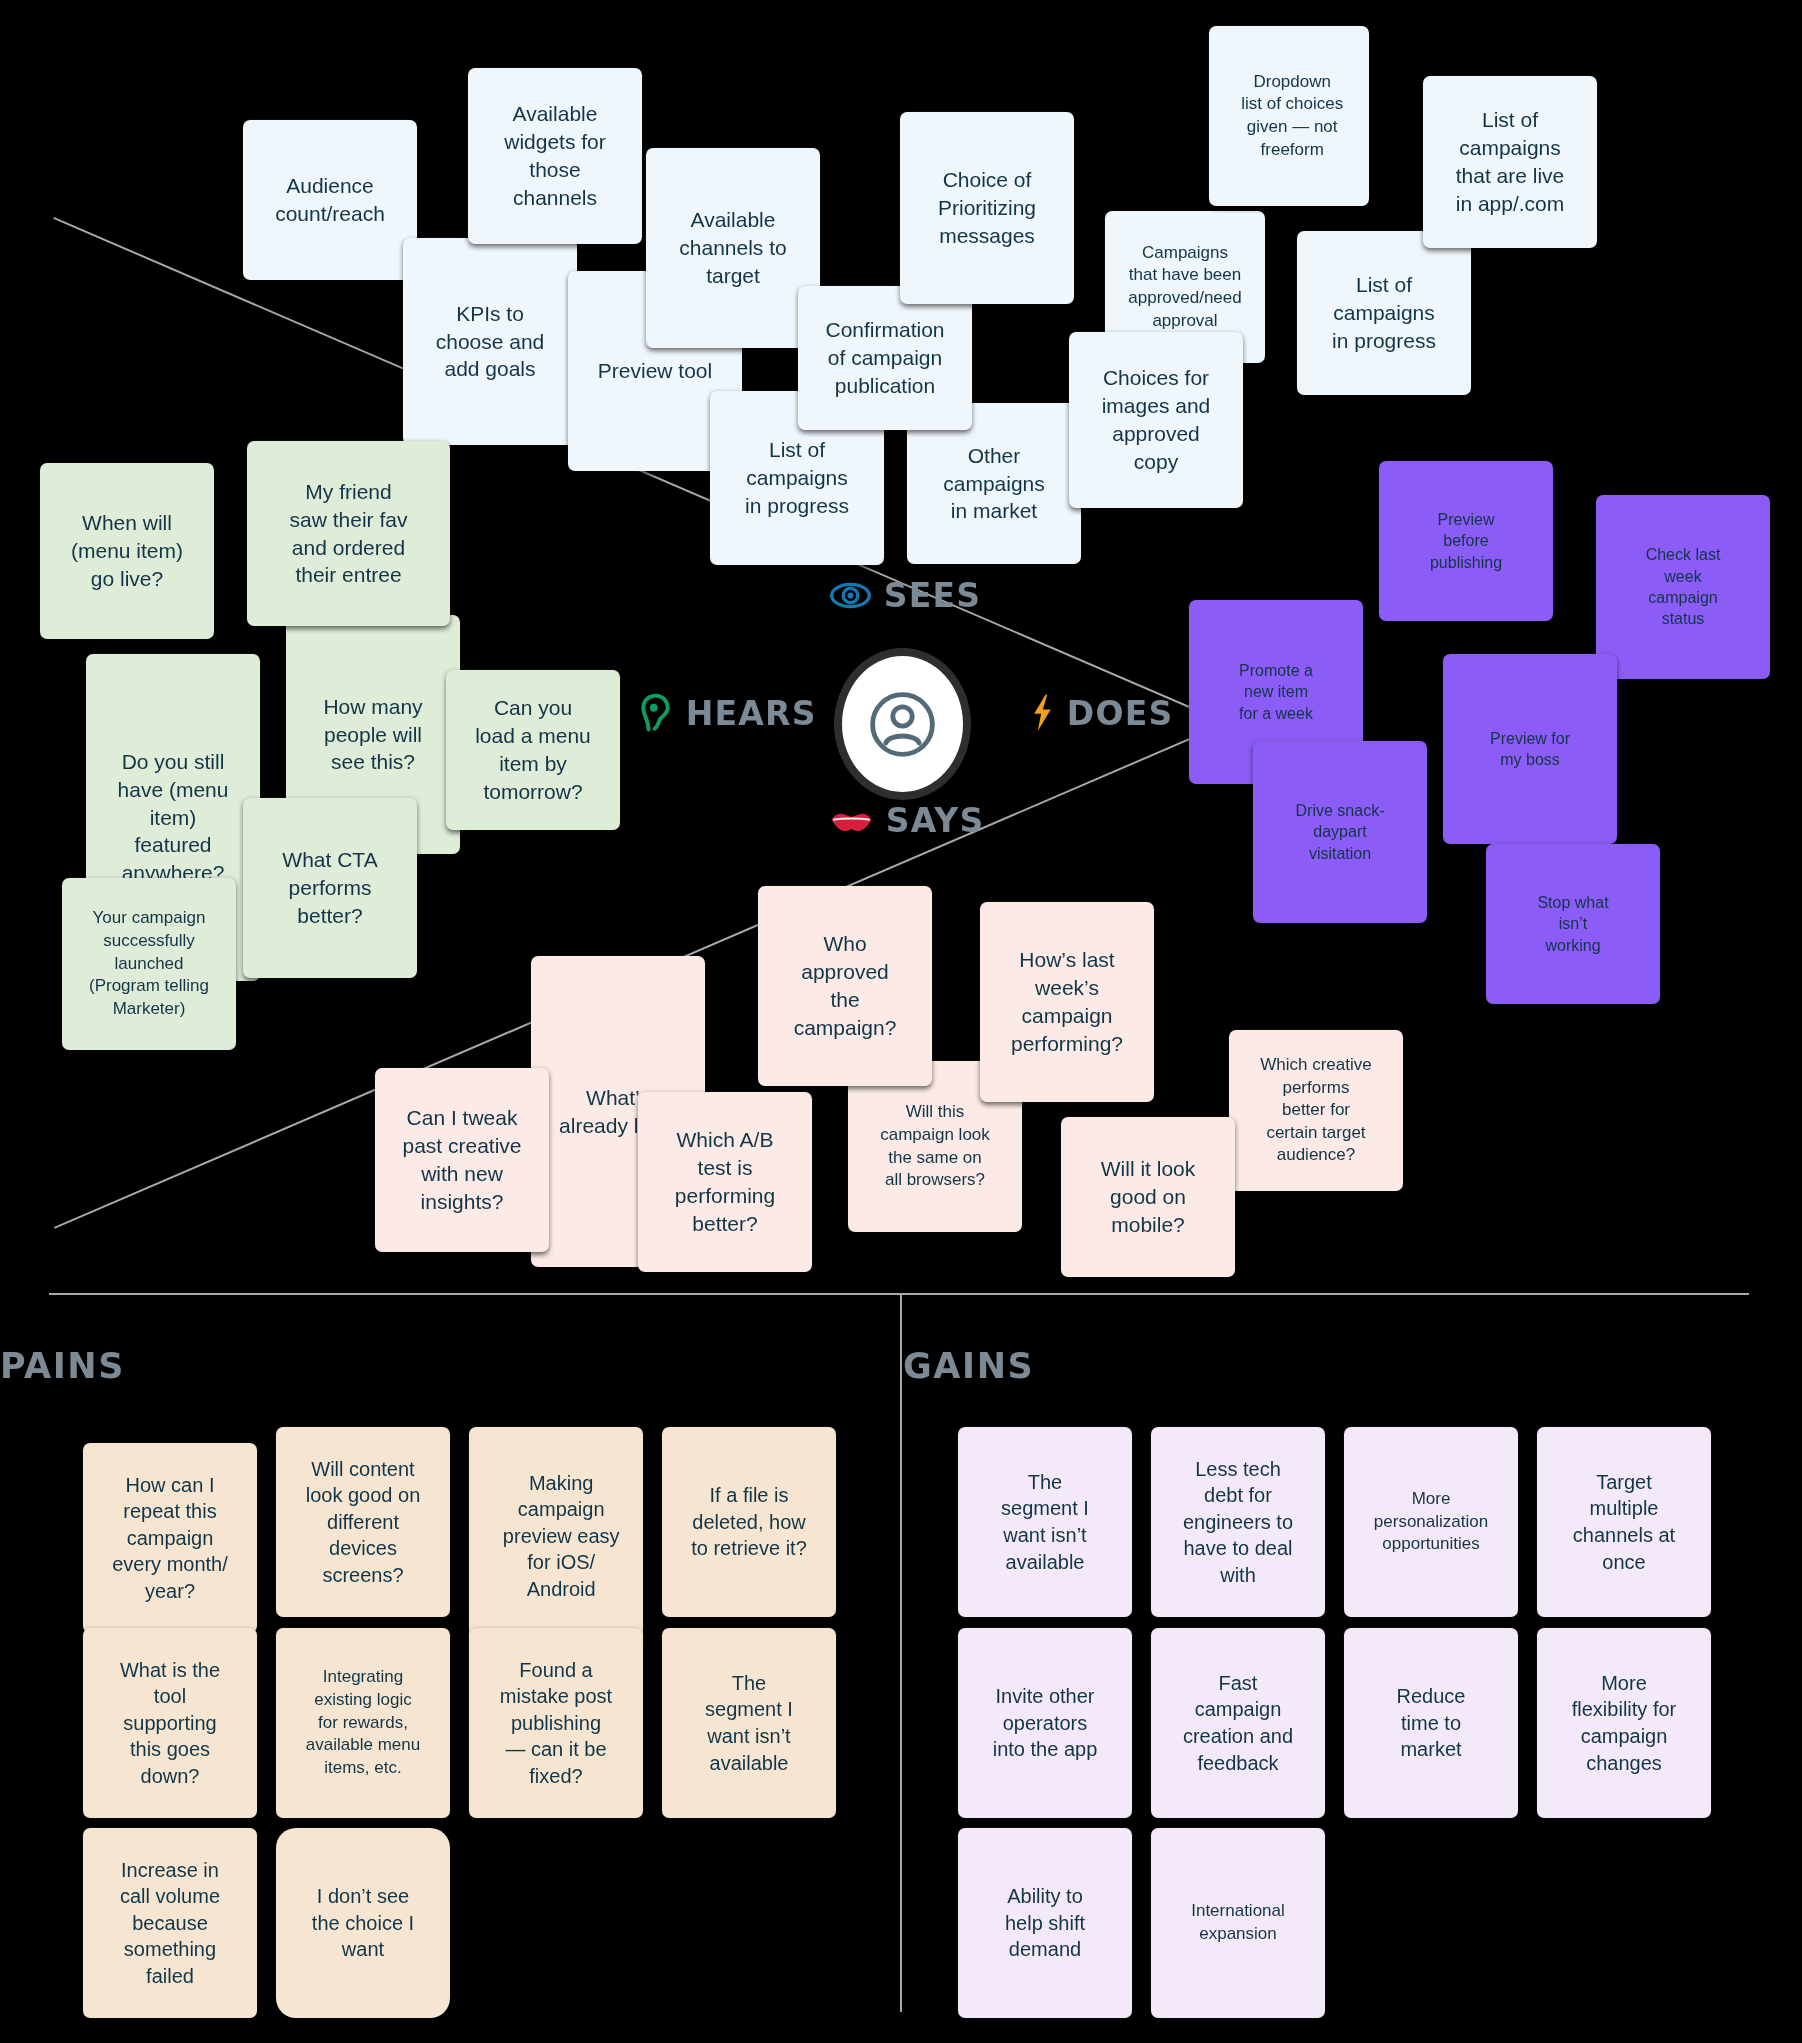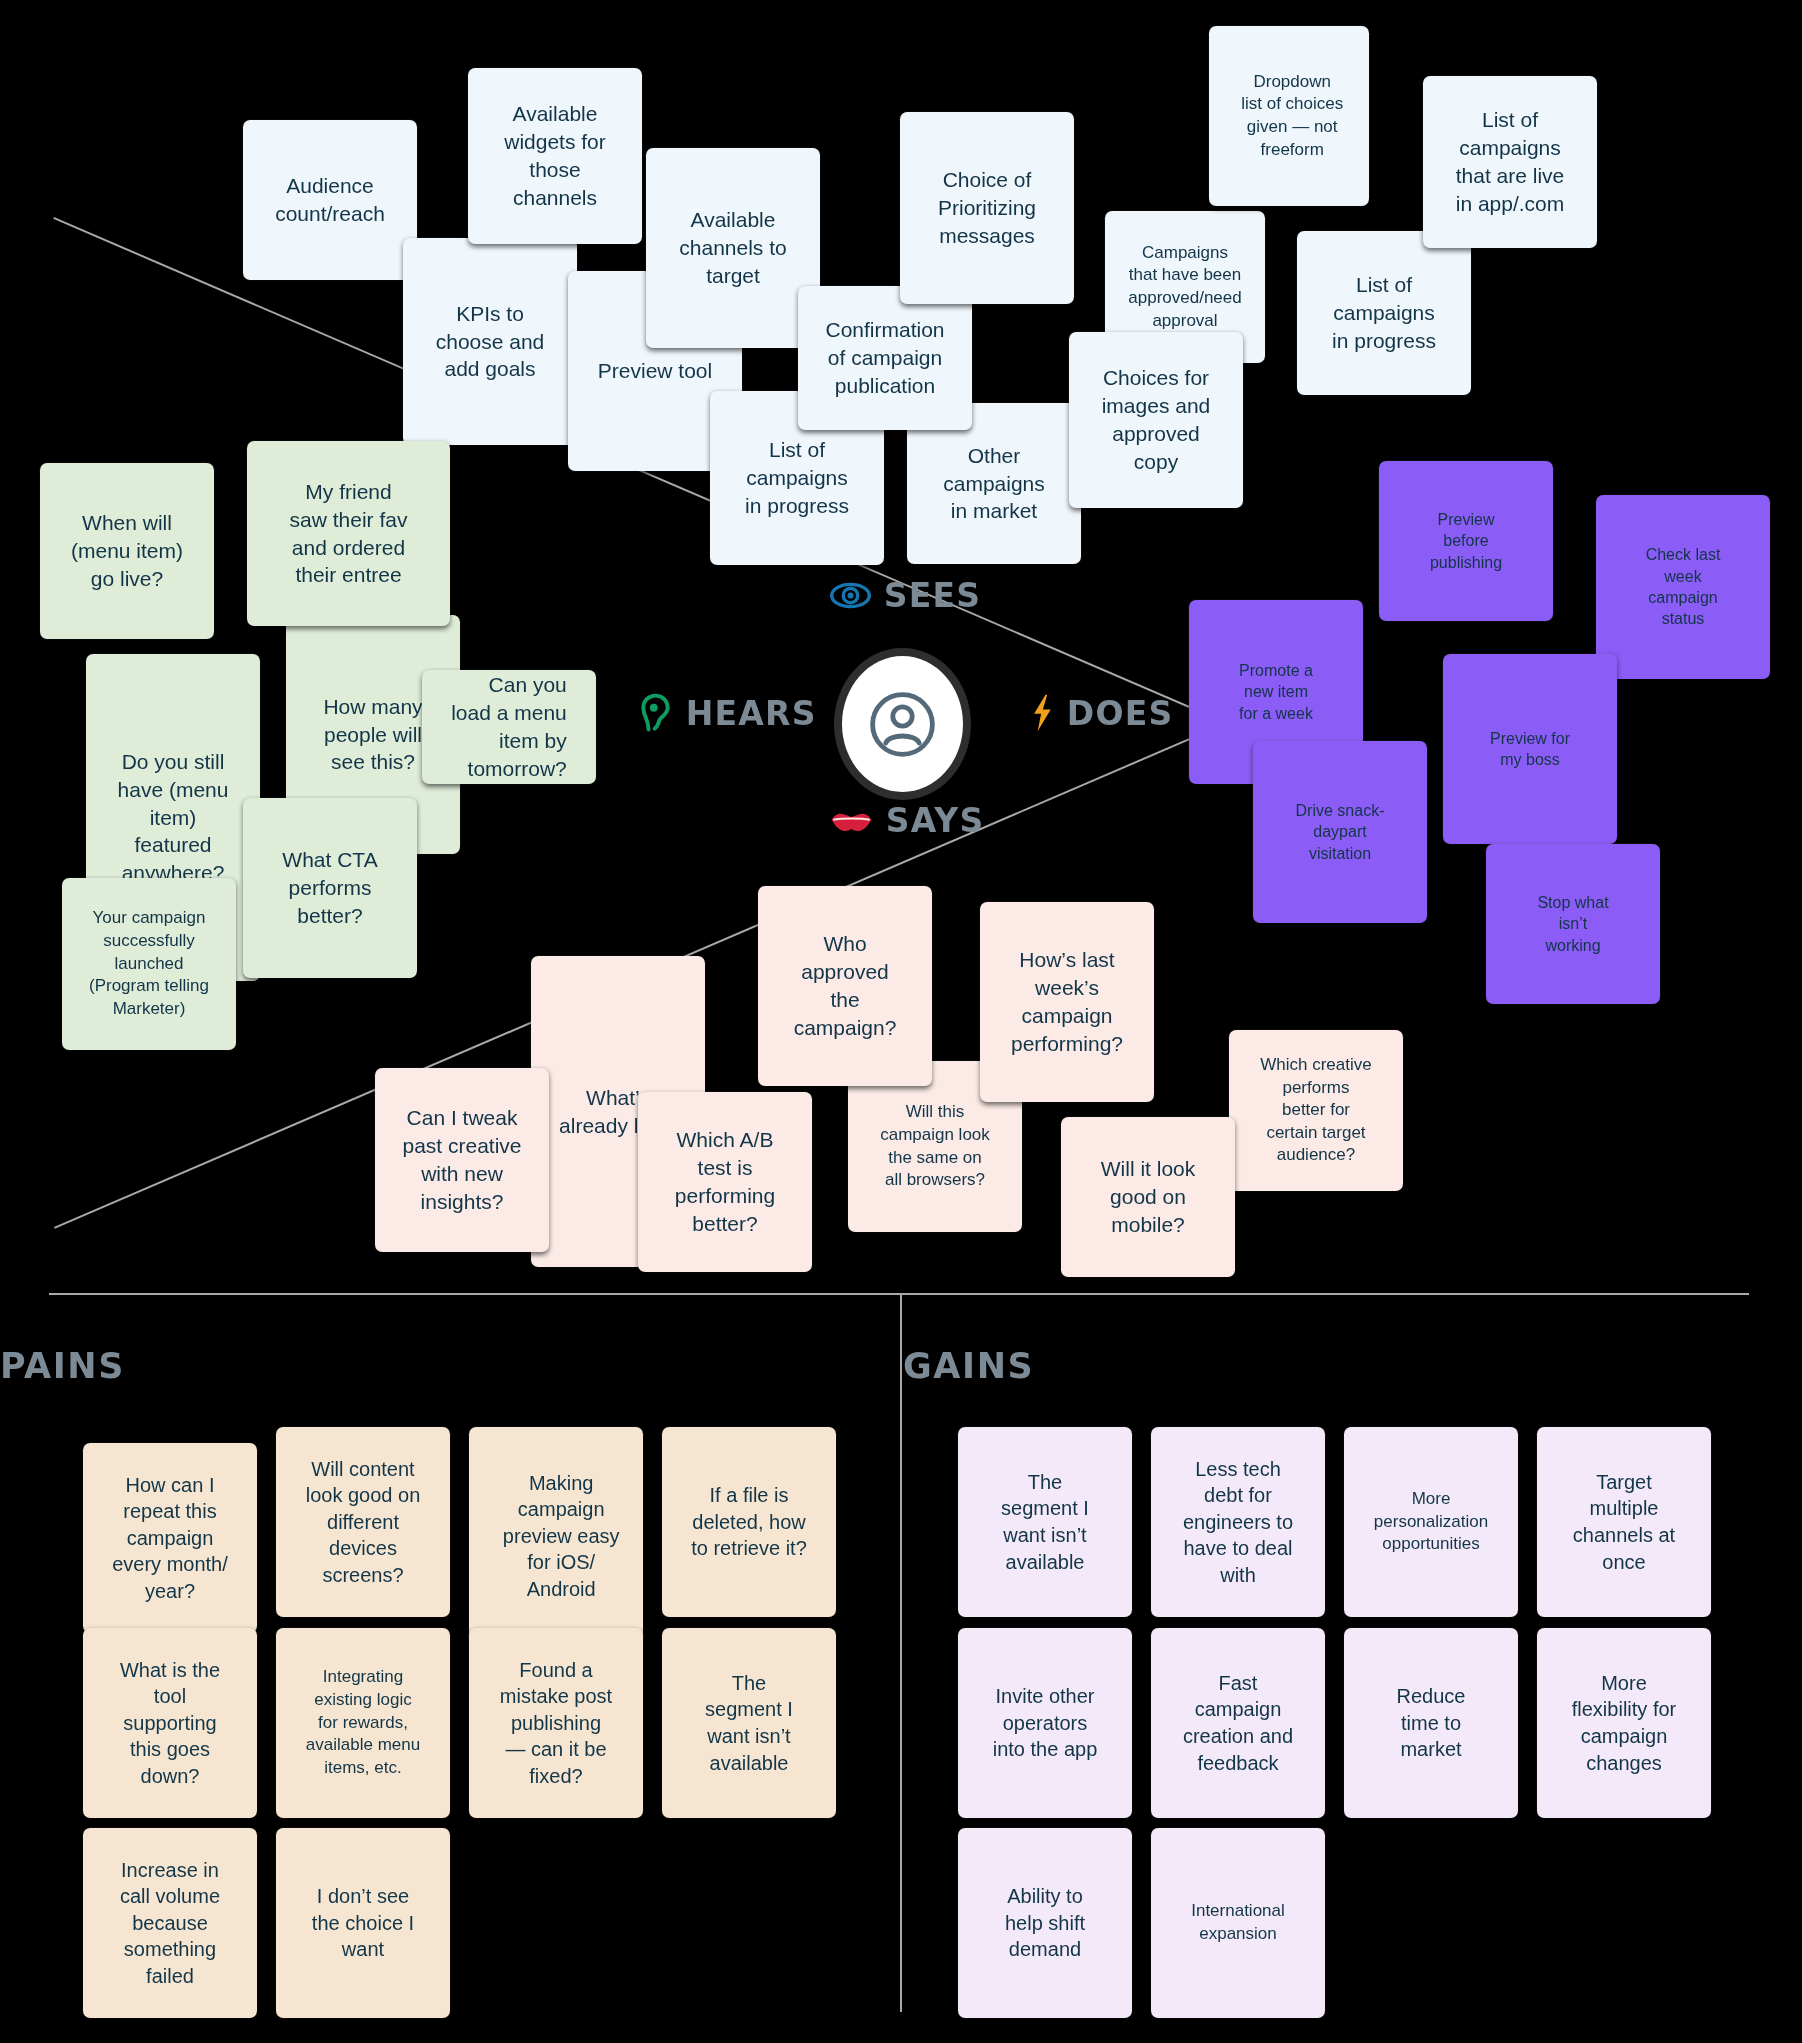--- a/index.html
+++ b/index.html
@@ -211,21 +211,21 @@
 have (menu
 item)
 featured
 anywhere?</span>
     </div>
   <div class="note hears" style="left:286px; top:615px; width:174px; height:239px; z-index:5;">
       <span>How many
 people will
 see this?</span>
     </div>
-  <div class="note hears" style="left:422px; top:670px; width:174px; height:114px; z-index:7;text-align:right;">
+  <div class="note hears" style="left:446px; top:670px; width:174px; height:160px; z-index:7;">
       <span>Can you
 load a menu
 item by
 tomorrow?</span>
     </div>
   <div class="note hears" style="left:243px; top:798px; width:174px; height:180px; z-index:8;">
       <span>What CTA
 performs
 better?</span>
     </div>
@@ -426,21 +426,21 @@
 available</span>
     </div>
 
   <div class="note pain" style="left:83px; top:1828px; width:174px; height:190px;">
       <span>Increase in
 call volume
 because
 something
 failed</span>
     </div>
-  <div class="note pain" style="left:276px; top:1828px; width:174px; height:190px;">
+  <div class="note pain" style="left:276px; top:1828px; width:174px; height:190px;border-radius:20px;">
       <span>I don’t see
 the choice I
 want</span>
     </div>
 
   <div class="note gain" style="left:958px; top:1427px; width:174px; height:190px;">
       <span>The
 segment I
 want isn’t
 available</span>

